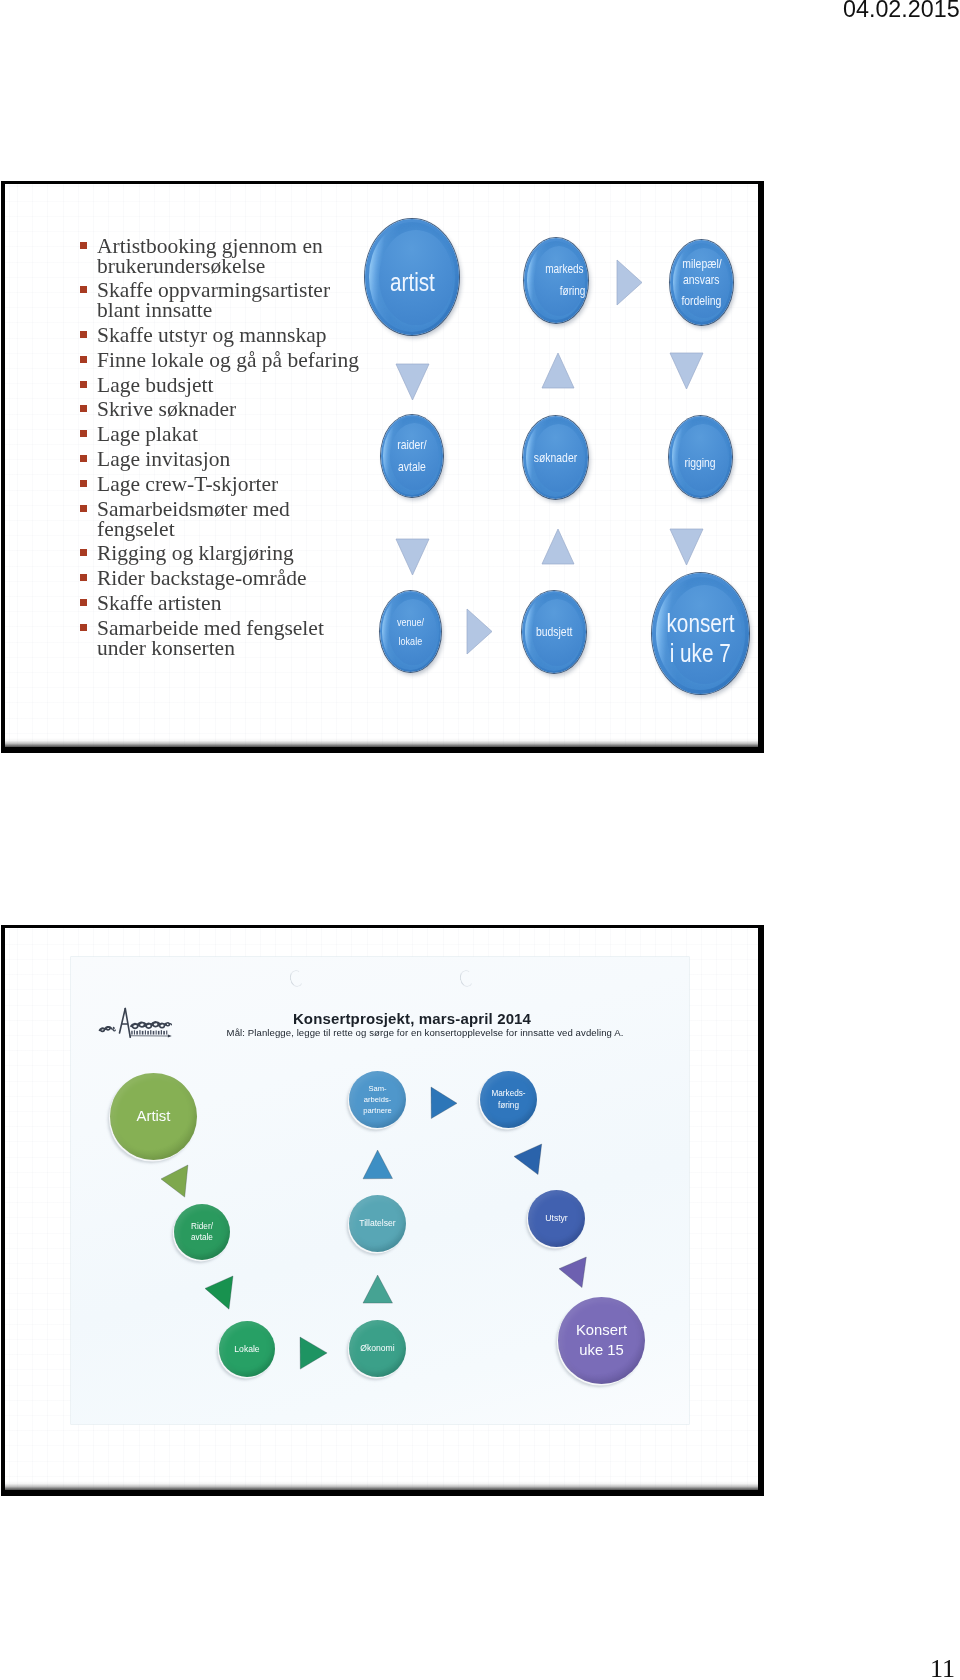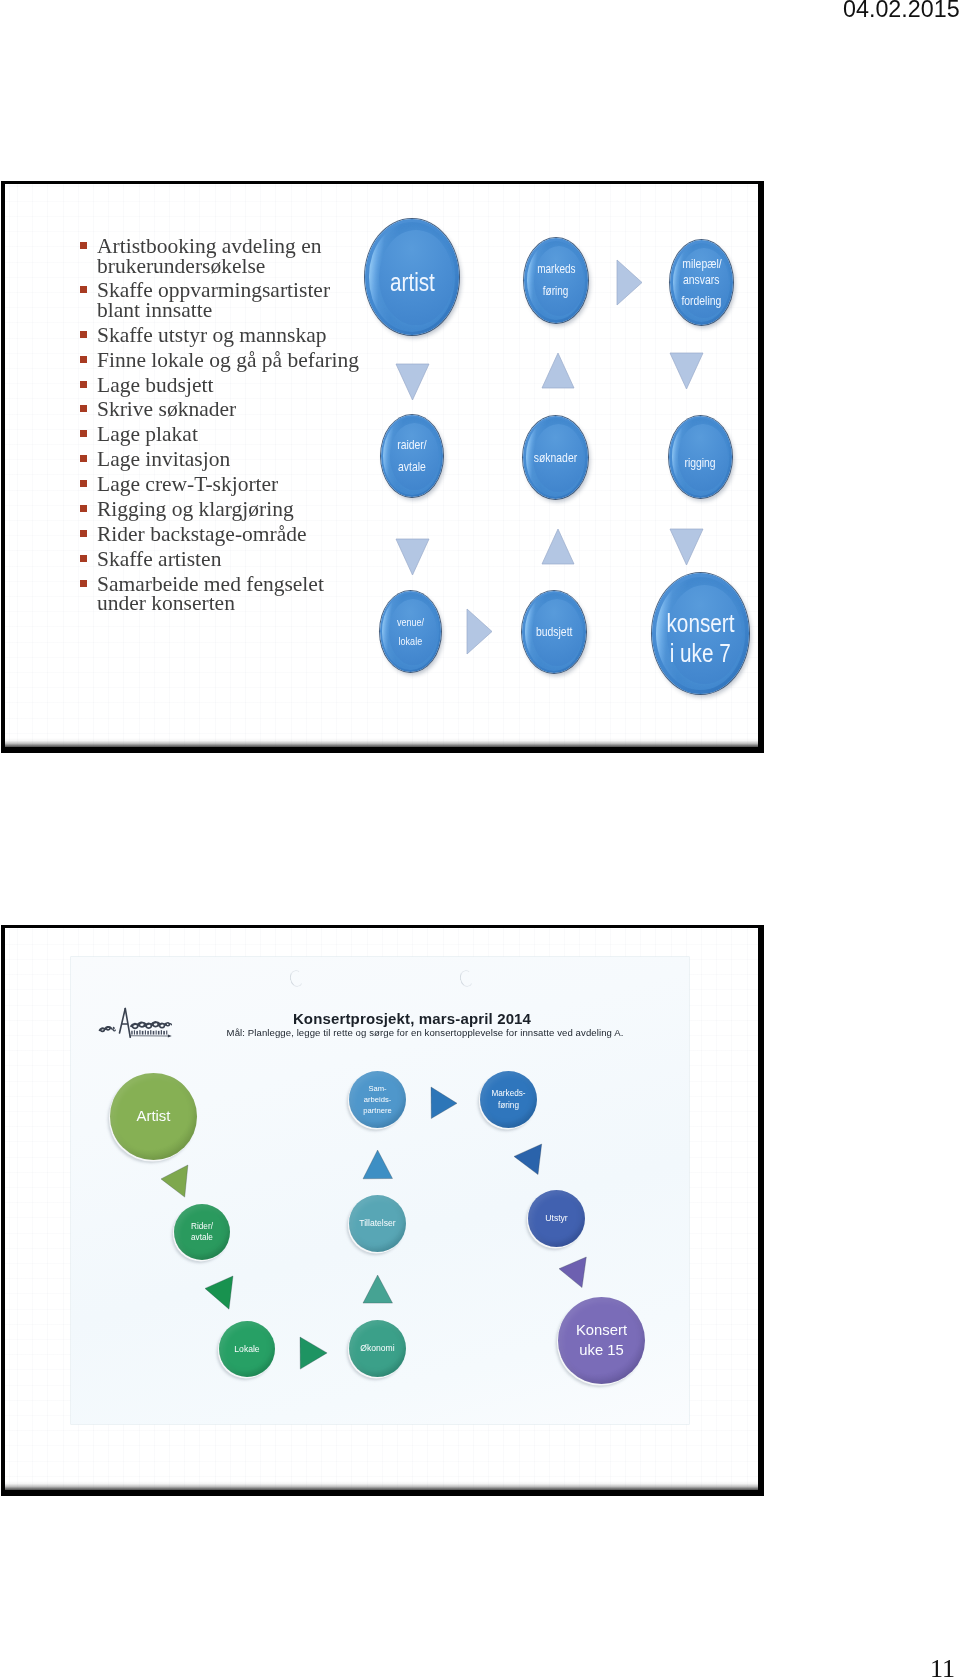--- a/index.html
+++ b/index.html
@@ -85,48 +85,49 @@
 <div class="page">
 
   <div class="hdr-date">04.02.2015</div>
   <div class="pg-num">11</div>
 
   <div class="slide" id="slide1">
     <div class="frame"></div>
       <div class="bevel"></div>
       <div class="slide-inner">
       <div class="bullets" id="bullets">
-          <div class="bullet">Artistbooking avdeling en brukerundersøkelse</div>
+          <div class="bullet">Artistbooking gjennom en brukerundersøkelse</div>
           <div class="bullet">Skaffe oppvarmingsartister blant innsatte</div>
           <div class="bullet">Skaffe utstyr og mannskap</div>
           <div class="bullet">Finne lokale og gå på befaring</div>
           <div class="bullet">Lage budsjett</div>
           <div class="bullet">Skrive søknader</div>
           <div class="bullet">Lage plakat</div>
           <div class="bullet">Lage invitasjon</div>
           <div class="bullet">Lage crew-T-skjorter</div>
+          <div class="bullet">Samarbeidsmøter med fengselet</div>
           <div class="bullet">Rigging og klargjøring</div>
           <div class="bullet">Rider backstage-område</div>
           <div class="bullet">Skaffe artisten</div>
           <div class="bullet">Samarbeide med fengselet under konserten</div>
         </div>
       <div class="dia" id="dia1">
           <div class="oval" style="left: 360px; top: 35px; width: 94px; height: 116px;">
             <div class="rim">
               <div class="face"></div>
             </div>
             <div class="lbl" style="font-size: 25.3px; line-height: 1.06; top: 10px;">
               <span>artist</span>
             </div>
           </div>
           <div class="oval" style="left: 519px; top: 54px; width: 64px; height: 85px;">
             <div class="rim">
               <div class="face"></div>
             </div>
-            <div class="lbl" style="font-size: 12.2px; line-height: 1.8; top: 1px;">
+            <div class="lbl" style="font-size: 12.2px; line-height: 1.8; top: 1px; align-items: flex-end;">
               <span>markeds</span>
               <span>føring</span>
             </div>
           </div>
           <div class="oval" style="left: 665px; top: 56px; width: 63px; height: 85px;">
             <div class="rim">
               <div class="face"></div>
             </div>
             <div class="lbl" style="font-size: 12.7px; line-height: 1.27; top: 0px;">
               <span>milepæl/</span>

